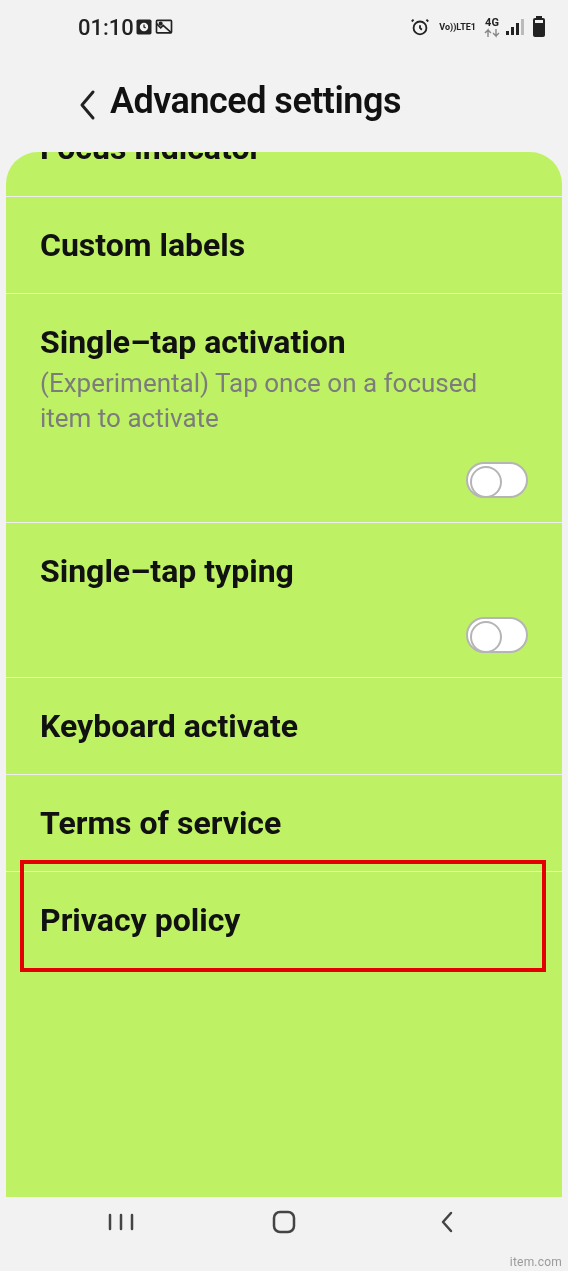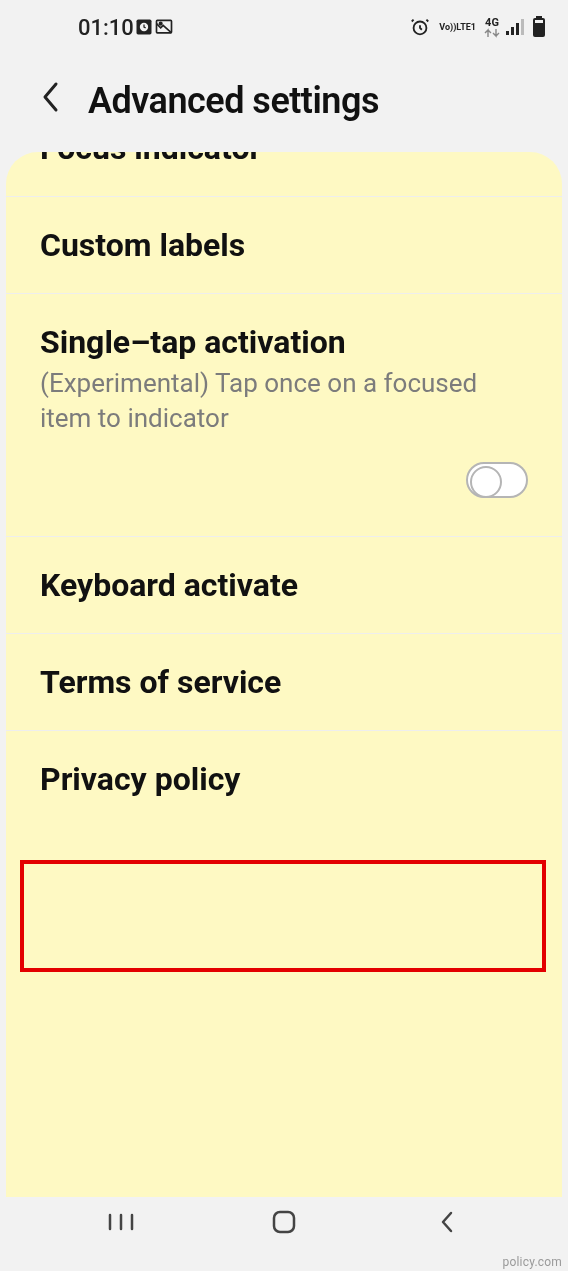--- a/index.html
+++ b/index.html
@@ -25,34 +25,35 @@
     font-weight: 500;
     color: #222;
   }
   .status-left { display: flex; align-items: center; }
   .status-right { display: flex; align-items: center; gap: 6px; }
   .status-right svg, .status-left svg { display: block; }
 
   
   .header {
     display: flex;
-    align-items: flex-start;
-    gap: 20px;
+    align-items: flex-end;
+    gap: 5px;
     padding: 26px 24px 30px 34px;
+    margin-left: 37px;
   }
   .header .back { width: 34px; height: 34px; display:flex; align-items:center; justify-content:center; }
   .header h1 {
     font-size: 36px;
     font-weight: 600;
     letter-spacing: -0.5px;
   }
 
   
   .card {
-    background: #fef9c3;
+    background: #bef264;
     margin: 0 6px;
     border-radius: 32px 32px 0 0;
     overflow: hidden;
     height: 1045px;
     position: relative;
   }
   .scroll {
     position: absolute;
     left: 0; right: 0;
     top: -52px;
@@ -70,21 +71,21 @@
     color: #111;
     line-height: 1.25;
   }
   .row .subtitle {
     font-size: 26px;
     color: #7c7c7c;
     margin-top: 4px;
     line-height: 1.35;
   }
 
-  .toggle-wrap { padding-bottom: 38px; }
+  .toggle-wrap { padding-bottom: 24px; }
   .toggle {
     width: 62px; height: 36px;
     border: 2px solid #b5b5b5;
     border-radius: 36px;
     position: relative;
     margin-left: auto;
     margin-top: 26px;
     background: #fff;
   }
   .toggle::after {
@@ -197,24 +198,28 @@
     <div class="row">
       <div class="title">Focus indicator</div>
     </div>
 
     <div class="row">
       <div class="title">Custom labels</div>
     </div>
 
     <div class="row toggle-wrap">
       <div class="title">Single–tap activation</div>
-      <div class="subtitle">(Experimental) Tap once on a focused item to indicator</div>
+      <div class="subtitle">(Experimental) Tap once on a focused item to activate</div>
       <div class="toggle"></div>
     </div>
 
+    <div class="row toggle-wrap">
+      <div class="title">Single–tap typing</div>
+      <div class="toggle"></div>
+    </div>
 
     <div class="row">
       <div class="title">Keyboard activate</div>
     </div>
 
 
     <div class="row">
       <div class="title">Terms of service</div>
     </div>
 
@@ -238,13 +243,13 @@
         <rect x="4" y="4" width="20" height="20" rx="6"></rect>
       </svg>
   </div>
   <div class="navbtn">
     <svg width="20" height="28" viewBox="0 0 20 28" fill="none" stroke="#444" stroke-width="2.5" stroke-linecap="round" stroke-linejoin="round">
         <path d="M14 5 L6 14 L14 23"></path>
       </svg>
   </div>
 </div>
 
-<div class="watermark">policy.com</div>
+<div class="watermark">item.com</div>
 
 </body></html>

